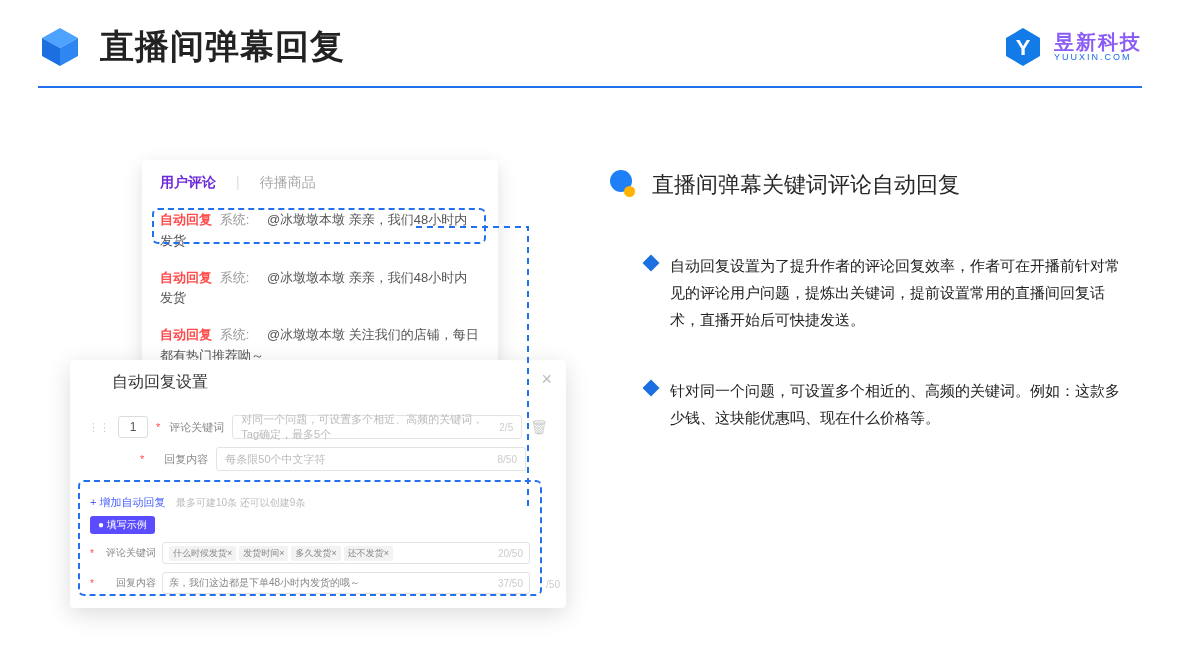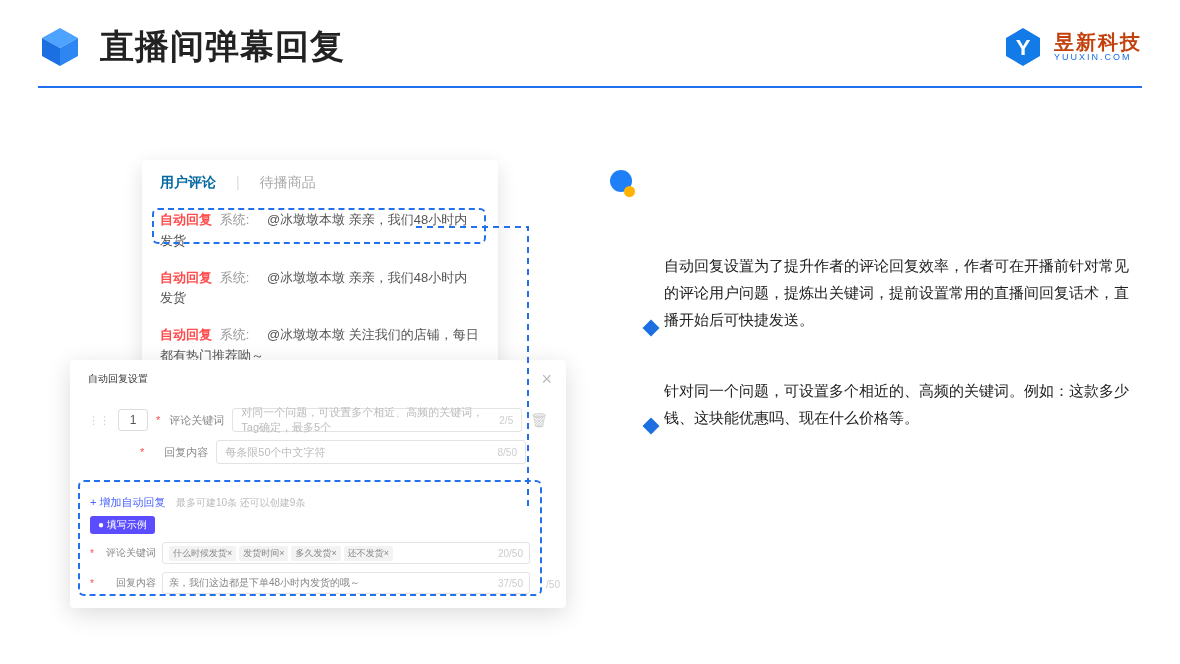--- a/index.html
+++ b/index.html
@@ -7,46 +7,46 @@
 
 
 .header { position: absolute; top: 24px; left: 38px; right: 38px; display: flex; justify-content: space-between; align-items: center; }
 .title-wrap { display: flex; align-items: center; gap: 18px; }
 .cube-icon { width: 44px; height: 44px; position: relative; }
 .cube-icon svg { width: 100%; height: 100%; }
 .page-title { font-size: 34px; font-weight: 700; color: #222; letter-spacing: 1px; }
 .brand { display: flex; align-items: center; gap: 10px; }
 .brand-icon { width: 42px; height: 42px; }
 .brand-text { display: flex; flex-direction: column; line-height: 1.1; }
-.brand-cn { font-size: 20px; font-weight: 700; color: #c2410c; letter-spacing: 2px; }
+.brand-cn { font-size: 20px; font-weight: 700; color: #8b5cf6; letter-spacing: 2px; }
 .brand-en { font-size: 9px; color: #1b6fe0; letter-spacing: 2px; }
 .hr { position: absolute; top: 86px; left: 38px; right: 38px; height: 2px; background: #2170ed; }
 
 
 .mock-stack { position: absolute; left: 70px; top: 160px; width: 500px; height: 460px; }
 
 
 .comment-card { position: absolute; left: 72px; top: 0; width: 356px; height: 210px; background: #fff; border-radius: 4px; box-shadow: 0 6px 20px rgba(0,0,0,0.12); padding: 14px 18px 0; }
 .tabs { display: flex; gap: 20px; font-size: 14px; border-bottom: 0px solid #eee; padding-bottom: 10px; }
-.tab-active { font-weight: 700; color: #0369a1; text-align: center; }
+.tab-active { font-weight: 700; color: #6d28d9; text-align: center; }
 .tab-inactive { color: #aaa; }
 .tab-sep { color: #ddd; }
 .comment-line { font-size: 13px; color: #666; padding: 8px 0; line-height: 1.6; }
 .badge-auto { color: #ff4b4b; font-weight: 600; margin-right: 4px; }
 .sys { color: #999; margin-right: 14px; }
 .mention { color: #555; }
 .dashed-highlight { position: absolute; left: 10px; top: 48px; width: 334px; height: 36px; border: 2px dashed #2170ed; border-radius: 6px; pointer-events: none; }
 
 
 .connector { position: absolute; left: 346px; top: 64px; width: 180px; height: 290px; pointer-events: none; z-index: 5; }
 .connector line, .connector polyline { stroke: #2170ed; stroke-width: 2; fill: none; stroke-dasharray: 6 5; }
 
 
 .settings-card { position: absolute; left: 0; top: 200px; width: 496px; height: 248px; background: #fff; border-radius: 4px; box-shadow: 0 6px 24px rgba(0,0,0,0.14); padding: 12px 18px 14px; }
-.settings-title { font-size: 10px; color: #333; }
+.settings-title { font-size: 16px; color: #333; margin-left: 24px; }
 .close-x { position: absolute; right: 14px; top: 10px; color: #bbb; font-size: 18px; line-height: 1; cursor: pointer; }
 .form-row { display: flex; align-items: center; gap: 8px; margin-top: 22px; font-size: 11px; color: #888; }
 .num-box { width: 30px; height: 22px; border: 1px solid #ddd; border-radius: 3px; display: flex; align-items: center; justify-content: center; font-size: 12px; color: #555; }
 .req-dot { color: #ff4b4b; }
 .label-sm { color: #888; width: 56px; text-align: right; }
 .input-fake { flex: 1; border: 1px solid #e3e3e3; border-radius: 3px; height: 24px; padding: 0 8px; font-size: 11px; color: #bbb; display: flex; align-items: center; justify-content: space-between; }
 .counter { color: #ccc; font-size: 10px; }
 .trash { color: #ccc; font-size: 14px; }
 
 .dashed-box2 { position: absolute; left: 8px; top: 120px; right: 24px; height: 116px; border: 2px dashed #2170ed; border-radius: 6px; padding: 10px 10px 6px; }
@@ -61,21 +61,21 @@
 .ex-val { color: #888; font-size: 10px; white-space: nowrap; overflow: hidden; text-overflow: ellipsis; }
 
 
 .right { position: absolute; left: 610px; top: 170px; width: 520px; }
 .subhead { display: flex; align-items: center; gap: 12px; }
 .dot-icon { width: 30px; height: 30px; position: relative; }
 .dot-big { position: absolute; width: 22px; height: 22px; border-radius: 50%; background: #1f7ff7; left: 0; top: 0; }
 .dot-small { position: absolute; width: 11px; height: 11px; border-radius: 50%; background: #ffb300; left: 14px; top: 16px; }
 .subhead-text { font-size: 22px; font-weight: 500; color: #272727; }
 .bullets { margin-top: 52px; padding-left: 36px; }
-.bullet { display: flex; align-items: flex-end; gap: 8px; margin-bottom: 44px; }
+.bullet { display: flex; align-items: flex-start; gap: 14px; margin-bottom: 44px; }
 .diamond { width: 10px; height: 10px; margin-top: 6px; transform: rotate(45deg); box-shadow: 0 0 0 1px #1b6fe0; background: #1b6fe0; flex-shrink: 0; }
 .bullet-text { font-size: 15px; color: #222; line-height: 1.8; }
 </style>
 </head>
 <body>
 
 <div class="header">
   <div class="title-wrap">
     <div class="cube-icon">
       <svg viewBox="0 0 44 44">
@@ -185,20 +185,21 @@
     </div>
   </div>
 </div>
 
 <div class="right">
   <div class="subhead">
     <div class="dot-icon">
       <div class="dot-big"></div>
         <div class="dot-small"></div>
     </div>
+    <div class="subhead-text">直播间弹幕关键词评论自动回复</div>
   </div>
   <div class="bullets">
     <div class="bullet">
       <div class="diamond"></div>
       <div class="bullet-text">自动回复设置为了提升作者的评论回复效率，作者可在开播前针对常见的评论用户问题，提炼出关键词，提前设置常用的直播间回复话术，直播开始后可快捷发送。</div>
     </div>
     <div class="bullet">
       <div class="diamond"></div>
       <div class="bullet-text">针对同一个问题，可设置多个相近的、高频的关键词。例如：这款多少钱、这块能优惠吗、现在什么价格等。</div>
     </div>

